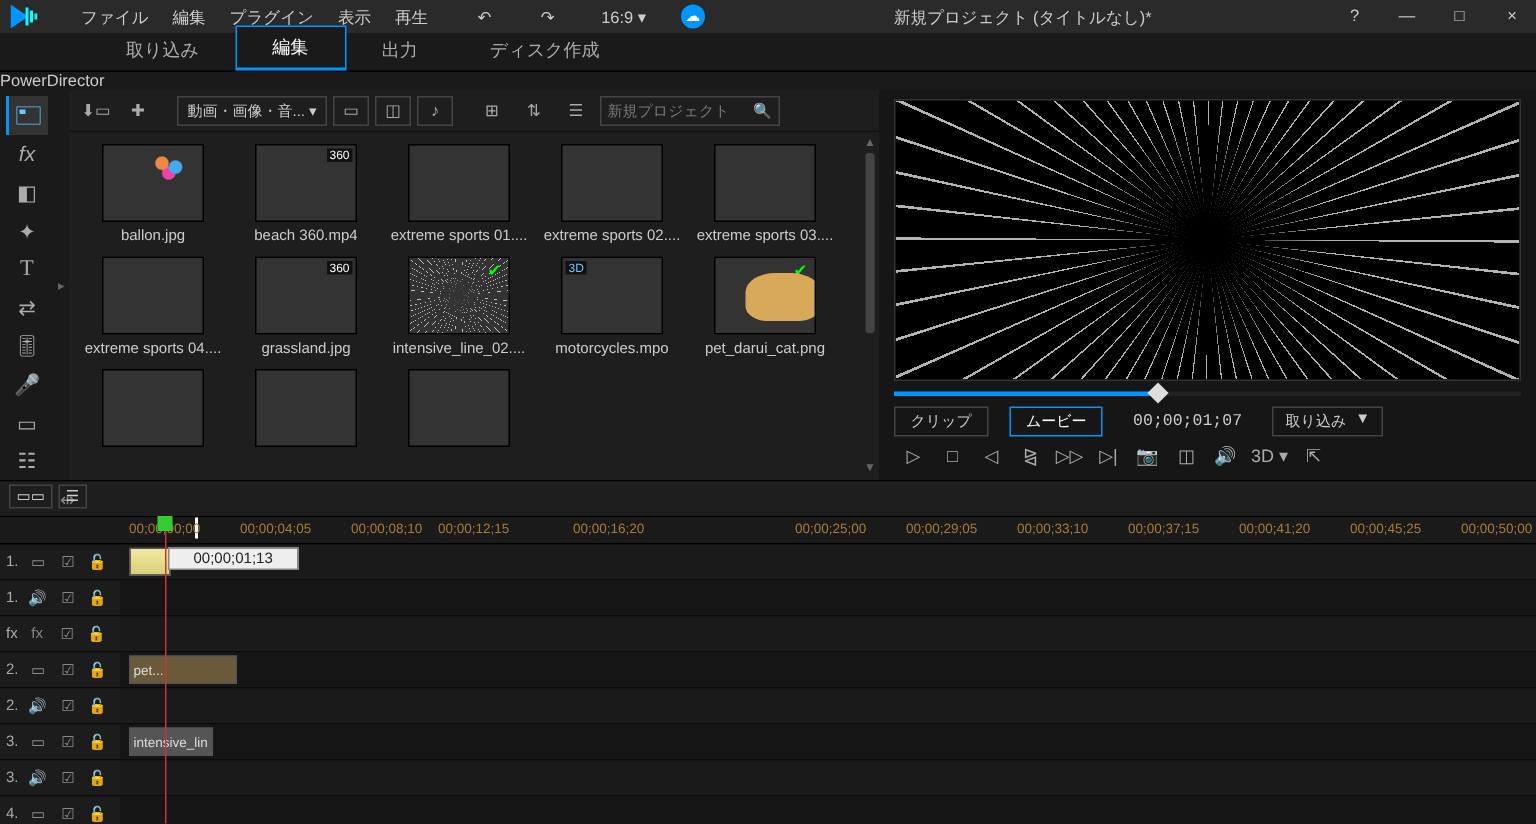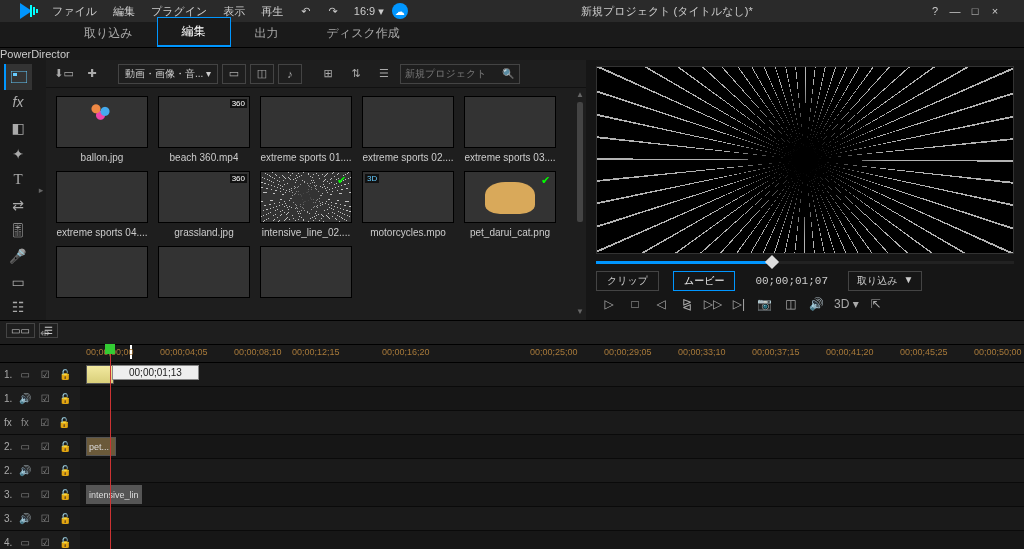--- a/index.html
+++ b/index.html
@@ -1,17 +1,17 @@
 <!DOCTYPE html>
 <html><head>
 <meta charset="utf-8">
 <style>
 * { margin: 0; padding: 0; box-sizing: border-box; font-family: "Meiryo", "Hiragino Kaku Gothic Pro", sans-serif; }
 body { background: #1a1a1a; color: #ccc; width: 1024px; height: 549px; overflow: hidden; font-size: 11px; }
-.menubar { height: 22px; background: #2a2a2a; display: flex; align-items: center; padding: 0 20px; gap: 2px; }
+.menubar { height: 22px; background: #2a2a2a; display: flex; align-items: center; padding: 0 7px; gap: 17px; }
 .menubar .logo { width: 18px; height: 16px; margin-right: 4px; }
 .menubar .menu-item { padding: 2px 8px; font-size: 11px; cursor: pointer; }
 .menubar .aspect { padding: 2px 6px; font-size: 11px; display: flex; align-items: center; gap: 2px; }
 .menubar .cloud-ico { width: 16px; height: 16px; border-radius: 50%; background: #0096ff; display: flex; align-items: center; justify-content: center; color: #fff; font-size: 10px; }
 .menubar .title { flex: 1; text-align: center; font-size: 11px; color: #ccc; }
 .menubar .wbtn { width: 18px; text-align: center; cursor: pointer; font-size: 11px; }
 .tabs { height: 26px; background: #1a1a1a; display: flex; align-items: flex-end; padding-left: 60px; gap: 0; border-bottom: 1px solid #000; }
 .tabs .tab { padding: 5px 24px; font-size: 12px; color: #aaa; cursor: pointer; }
 .tabs .tab.active { color: #fff; border: 1px solid #0096ff; border-bottom: 2px solid #0096ff; background: #1a1a1a; }
 .workspace { display: flex; height: 260px; background: #1e1e1e; }
@@ -19,21 +19,21 @@
 .sidebar .sideico { width: 28px; height: 26px; display: flex; align-items: center; justify-content: center; cursor: pointer; color: #aaa; font-size: 14px; }
 .sidebar .sideico.active { background: #333; border-left: 2px solid #0096ff; }
 .libpanel { width: 540px; background: #1e1e1e; display: flex; flex-direction: column; position: relative; }
 .libtoolbar { height: 28px; display: flex; align-items: center; padding: 0 6px; gap: 4px; border-bottom: 1px solid #111; }
 .libtoolbar .tbtn { width: 24px; height: 20px; display: flex; align-items: center; justify-content: center; cursor: pointer; color: #aaa; }
 .libtoolbar .tbtn.boxed { border: 1px solid #444; }
 .libtoolbar .dropdown { width: 100px; height: 20px; border: 1px solid #444; display: flex; align-items: center; padding: 0 6px; font-size: 10px; justify-content: space-between; }
 .libtoolbar .search { width: 120px; height: 20px; border: 1px solid #444; display: flex; align-items: center; padding: 0 4px; font-size: 10px; color: #777; gap: 4px; }
 .libgrid { flex: 1; overflow: auto; padding: 8px 10px; display: grid; grid-template-columns: repeat(5, 92px); gap: 8px 10px; align-content: start; }
 .libitem { display: flex; flex-direction: column; align-items: center; gap: 4px; cursor: pointer; }
-.libitem .thumb { width: 92px; height: 52px; background: #333; position: relative; border: 1px solid #000; overflow: hidden; }
+.libitem .thumb { width: 68px; height: 52px; background: #333; position: relative; border: 1px solid #000; overflow: hidden; }
 .libitem .thumb .check { position: absolute; right: 2px; top: 2px; width: 12px; height: 12px; color: #0f0; font-size: 11px; }
 .libitem .thumb .badge360 { position: absolute; right: 2px; top: 2px; font-size: 8px; background: #000a; padding: 0 2px; color: #fff; }
 .libitem .thumb .badge3d { position: absolute; left: 2px; top: 2px; font-size: 8px; background: #000a; padding: 0 2px; color: #6cf; }
 .libitem .cap { font-size: 10px; color: #ccc; white-space: nowrap; overflow: hidden; text-overflow: ellipsis; max-width: 92px; text-align: center; }
 .libscroll { position: absolute; right: 2px; top: 30px; bottom: 4px; width: 8px; }
 .libscroll .tri { color: #666; font-size: 8px; text-align: center; }
 .libscroll .track { position: absolute; top: 12px; bottom: 12px; left: 2px; width: 4px; background: #111; }
 .libscroll .thumbv { position: absolute; top: 12px; left: 1px; width: 6px; height: 120px; background: #444; border-radius: 2px; }
 .expand-arrow { width: 10px; background: #1a1a1a; display: flex; align-items: center; justify-content: center; color: #666; cursor: pointer; font-size: 9px; }
 .preview { flex: 1; background: #161616; display: flex; flex-direction: column; padding: 6px 10px 4px 10px; }
@@ -339,21 +339,21 @@
         <div class="lane"></div>
       </div>
       <div class="track alt">
         <div class="head">
           <span>2.</span>
           <span class="ico">▭</span>
           <span class="ico">☑</span>
           <span class="ico">🔓</span>
         </div>
         <div class="lane">
-          <div class="clip brown" style="left: 6px; width: 30px;">pet...</div>
+          <div class="clip brown" style="left: 6px; width: 72px;">pet...</div>
         </div>
       </div>
       <div class="track">
         <div class="head">
           <span>2.</span>
           <span class="ico">🔊</span>
           <span class="ico">☑</span>
           <span class="ico">🔓</span>
         </div>
         <div class="lane"></div>

